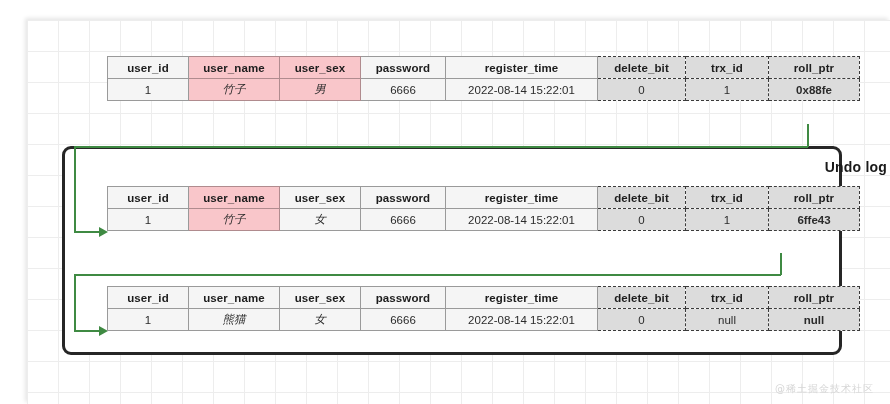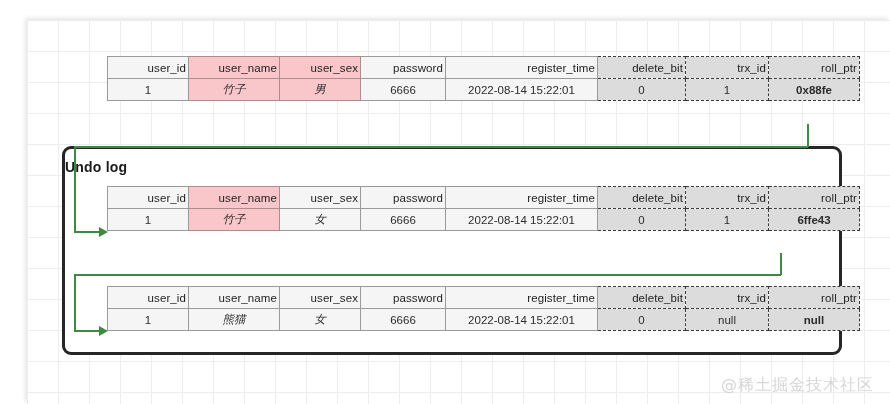--- a/index.html
+++ b/index.html
@@ -29,23 +29,24 @@
     left:35px;top:126px;
     width:780px;height:209px;
     border:3px solid #262626;
     border-radius:9px;
     background:#ffffff;
     box-sizing:border-box;
   }
   #undo-title{
     position:absolute;
     left:0;top:10px;width:100%;
-    text-align:left;
+    text-align:right;
     font-size:14px;font-weight:bold;color:#1a1a1a;
     letter-spacing:.2px;
+    padding-left:48px;
   }
 
   
   .rowtable{
     position:absolute;
     border-collapse:collapse;
     table-layout:fixed;
     font-size:11.5px;
     color:#2b2b2b;
     background:#f5f5f5;
@@ -53,24 +54,23 @@
   .rowtable td{
     border:1px solid #9a9a9a;
     text-align:center;
     height:21px;
     padding:0 2px;
     background:#f5f5f5;
     white-space:nowrap;
     overflow:hidden;
   }
   .rowtable tr.hdr td{
-    font-weight:normal;
+    font-weight:bold;
     color:#1d1d1d;
     letter-spacing:.1px;
-    text-align:right;
   }
   
   .rowtable td.sys{
     background:#dcdcdc;
     border:1px dashed #3a3a3a;
     border-left-style:dashed;
     border-right-style:dashed;
   }
   .rowtable td.sys-first{
     border-left:1px solid #8d8d8d;
@@ -100,21 +100,21 @@
     width:0;height:0;
     border-top:5px solid transparent;
     border-bottom:5px solid transparent;
     border-left:9px solid #3f8a43;
   }
 
   
   #watermark{
     position:absolute;
     right:16px;bottom:8px;
-    font-size:16px;
+    font-size:10px;
     color:#d6d6d6;
     font-family:"DejaVu Sans","Liberation Sans",sans-serif;
     letter-spacing:1px;
     white-space:nowrap;
   }
 </style>
 </head>
 <body>
 
 <div id="canvas">

